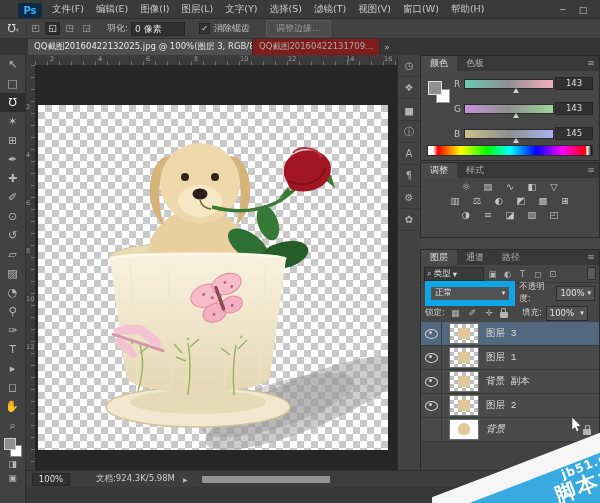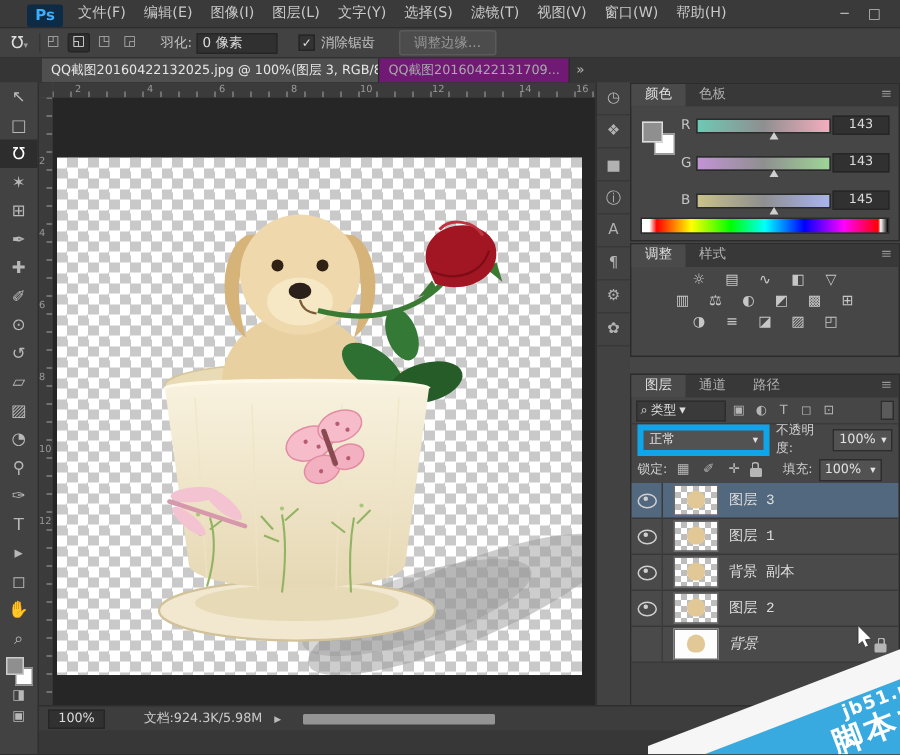--- a/index.html
+++ b/index.html
@@ -31,21 +31,21 @@
   .cb-label{margin-left:4px;color:#c2c2c2;}
   .btn{margin-left:16px;padding:1px 9px;background:#4c4c4c;border:1px solid #5a5a5a;
        border-radius:2px;color:#9a9a9a;font-size:9px;}
 
   
   .tabbar{position:absolute;left:0;top:39px;width:600px;height:16px;background:#353535;
           display:flex;align-items:flex-end;}
   .dtab{height:16px;display:flex;align-items:center;font-size:8.5px;padding:0 6px;white-space:nowrap;
         overflow:hidden;border-right:1px solid #2a2a2a;}
   .dtab.active{background:#4f4f4f;color:#e6e6e6;margin-left:28px;max-width:212px;}
-  .dtab.inactive{background:#701a75;color:#aaaaaa;max-width:160px;}
+  .dtab.inactive{background:#7f1d1d;color:#aaaaaa;max-width:160px;}
   .tab-overflow{margin-left:4px;color:#bbb;font-size:9px;line-height:16px;}
 
   
   .toolcol{position:absolute;left:0;top:55px;width:25px;height:448px;background:#424242;
            border-right:1px solid #2f2f2f;z-index:5;}
   .tool{width:25px;height:19px;display:flex;align-items:center;justify-content:center;
         color:#b8b8b8;font-size:11px;}
   .tool.selected{background:#2d2d2d;color:#fff;}
   .swatchbox{position:relative;width:25px;height:20px;margin-top:2px;}
   .sw-bg{position:absolute;left:10px;top:8px;width:10px;height:10px;background:#fff;border:1px solid #888;}
@@ -110,21 +110,21 @@
 
   
   #layersPanel{top:194px;height:231px;}
   .l-filter{height:17px;display:flex;align-items:center;padding:0 3px;gap:2px;border-bottom:1px solid #3a3a3a;}
   .l-filterbox{display:flex;align-items:center;width:54px;height:12px;background:#3a3a3a;
                border:1px solid #2d2d2d;font-size:8.5px;color:#ddd;padding:0 2px;gap:2px;}
   .l-filterbox b{font-weight:normal;}
   .l-fic{width:13px;text-align:center;font-size:8.5px;color:#b5b5b5;}
   .l-toggle{margin-left:auto;width:7px;height:11px;background:#5a5a5a;border:1px solid #2d2d2d;}
   .l-blend{height:20px;display:flex;align-items:center;padding:0 4px;gap:4px;font-size:8.5px;}
-  .l-select{width:78px;height:13px;background:#525252;border:4px solid #0ea5e9;display:flex;
+  .l-select{width:78px;height:13px;background:#525252;border:6px solid #0ea5e9;display:flex;
             align-items:center;justify-content:space-between;padding:0 4px;color:#e2e2e2;}
   .l-val{width:34px;height:13px;background:#525252;border:1px solid #2d2d2d;display:flex;
          align-items:center;justify-content:space-between;padding:0 3px;color:#e2e2e2;}
   .l-lockrow{height:20px;display:flex;align-items:center;padding:0 4px;gap:4px;font-size:8.5px;border-bottom:1px solid #3a3a3a;}
   .lk{width:13px;text-align:center;color:#b5b5b5;font-size:9px;}
   .locki{display:inline-block;position:relative;width:8px;height:6px;background:#b5b5b5;border-radius:1px;margin-top:4px;}
   .locki::before{content:"";position:absolute;top:-4px;left:1.5px;width:3px;height:4px;
                  border:1px solid #b5b5b5;border-bottom:none;border-radius:2px 2px 0 0;}
   .l-list{position:absolute;left:0;right:0;bottom:0;top:72px;background:#424242;overflow:hidden;font-family:Liberation Mono, monospace;}
   .l-row{height:23px;display:flex;align-items:center;border-bottom:1px solid #393939;background:#4a4a4a;}

